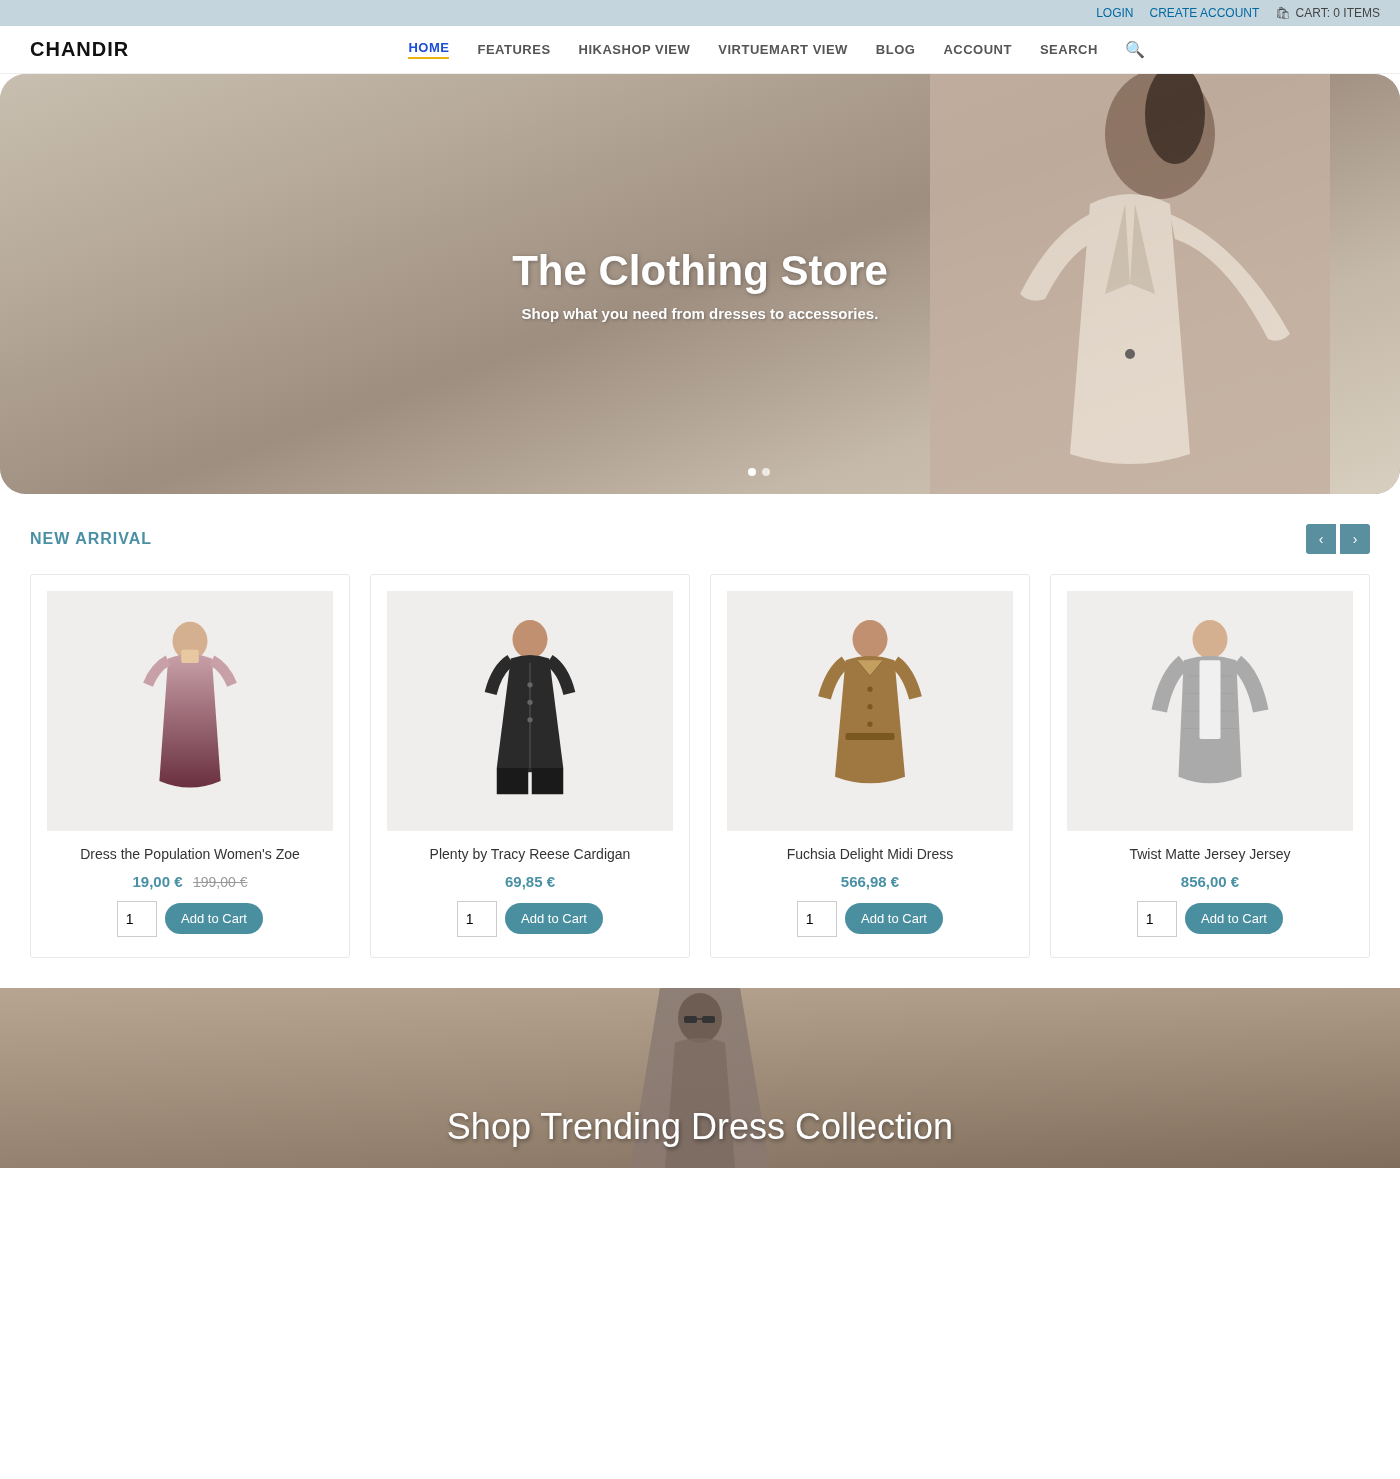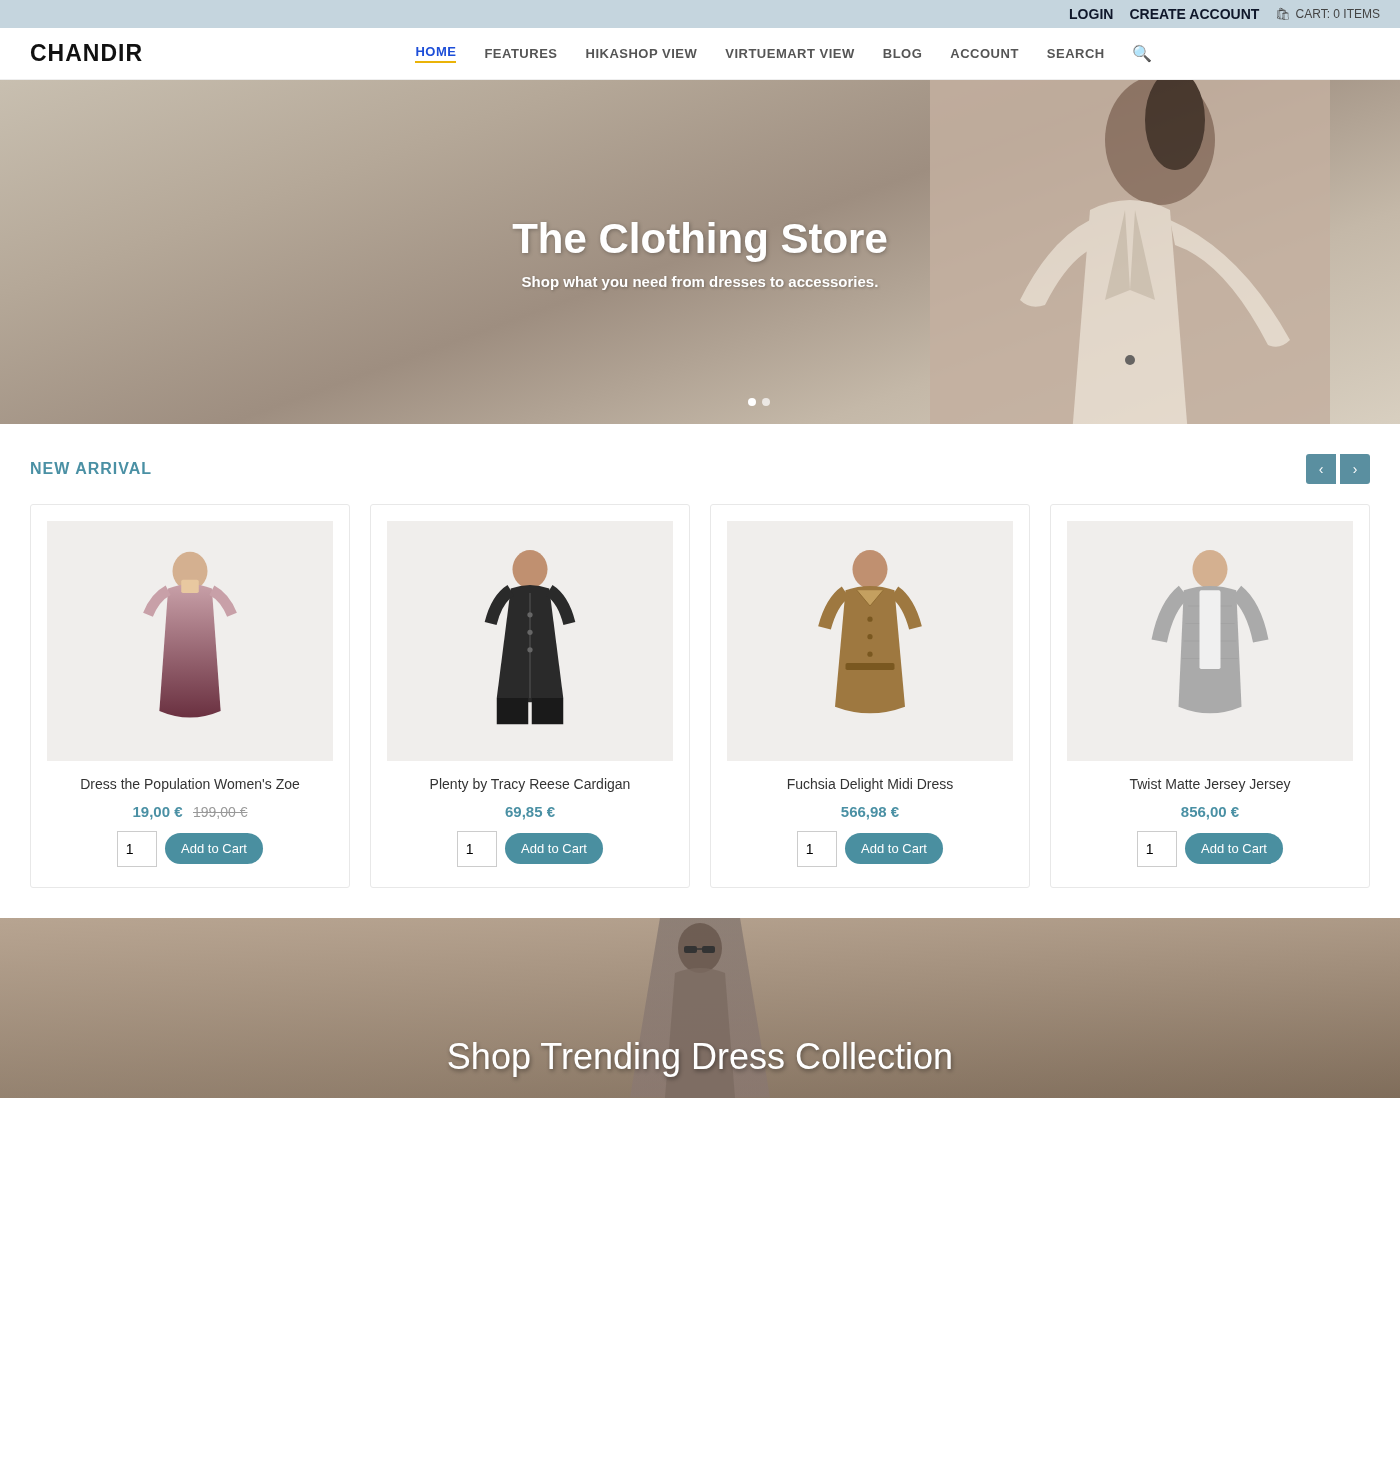--- a/index.html
+++ b/index.html
@@ -10,41 +10,40 @@
       background: #c5d5de;
       padding: 6px 20px;
       display: flex;
       justify-content: flex-end;
       align-items: center;
       gap: 16px;
       font-size: 12px;
       color: #444;
     }
     .top-bar a {
-      color: #0f172a;
+      color: #0369a1;
       text-decoration: none;
-      font-size: 14px;
-      font-weight: bold;
+      font-size: 12px;
     }
     .cart-area {
       display: flex;
       align-items: center;
       gap: 5px;
     }
 
     
     .header {
       display: flex;
       align-items: center;
       padding: 12px 30px;
       border-bottom: 1px solid #eee;
       background: #fff;
     }
     .logo {
-      font-size: 23px;
+      font-size: 20px;
       font-weight: 900;
       color: #111;
       letter-spacing: 1px;
       flex: 0 0 auto;
       margin-right: 55px;
     }
     nav {
       display: flex;
       align-items: center;
       gap: 28px;
@@ -67,26 +66,27 @@
     .search-icon-nav {
       font-size: 16px;
       color: #555;
       cursor: pointer;
     }
 
     
     .hero {
       position: relative;
       width: 100%;
-      height: 344px;
+      height: 420px;
       background: linear-gradient(135deg, #c9b8a8 0%, #d4c4b0 30%, #b8a898 60%, #a09080 100%);
       overflow: hidden;
       display: flex;
       align-items: center;
       justify-content: center;
+      border-radius: 26px;
     }
     .hero-bg {
       position: absolute;
       inset: 0;
       background: linear-gradient(160deg, #c8bfb0 0%, #b5a898 25%, #9e8e80 50%, #c4b8a8 75%, #d8cfc0 100%);
     }
     .hero-content {
       position: relative;
       z-index: 2;
       text-align: center;

